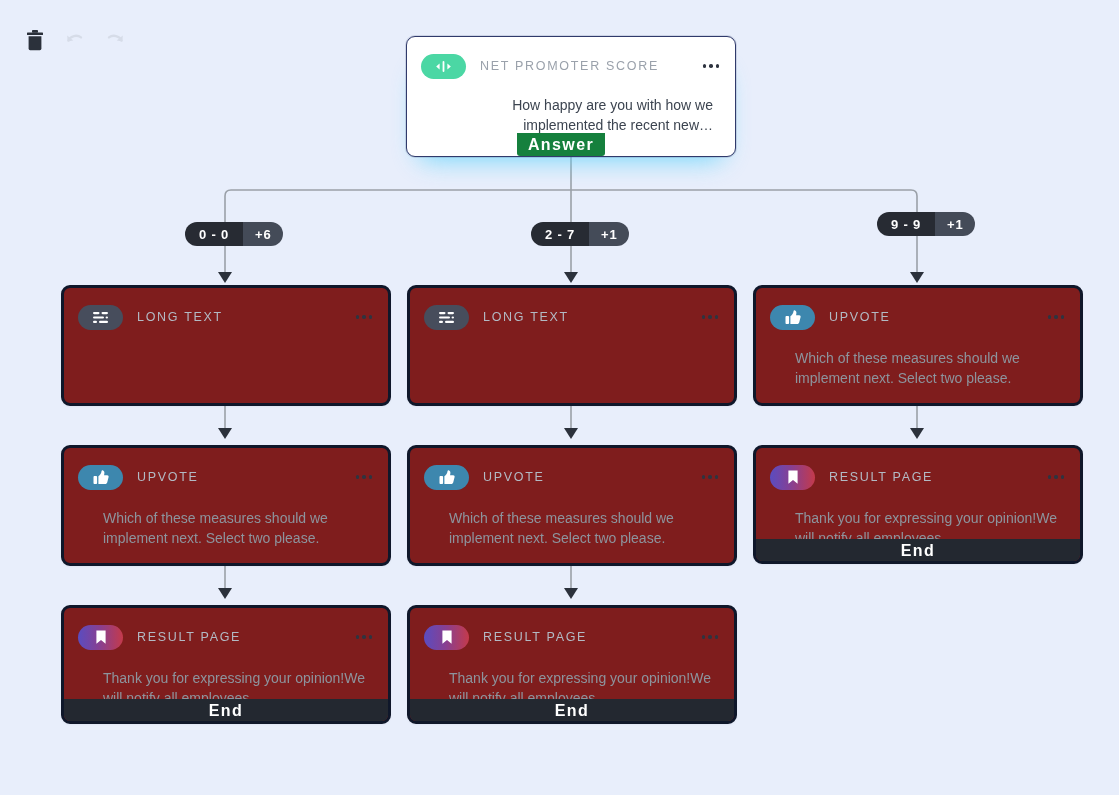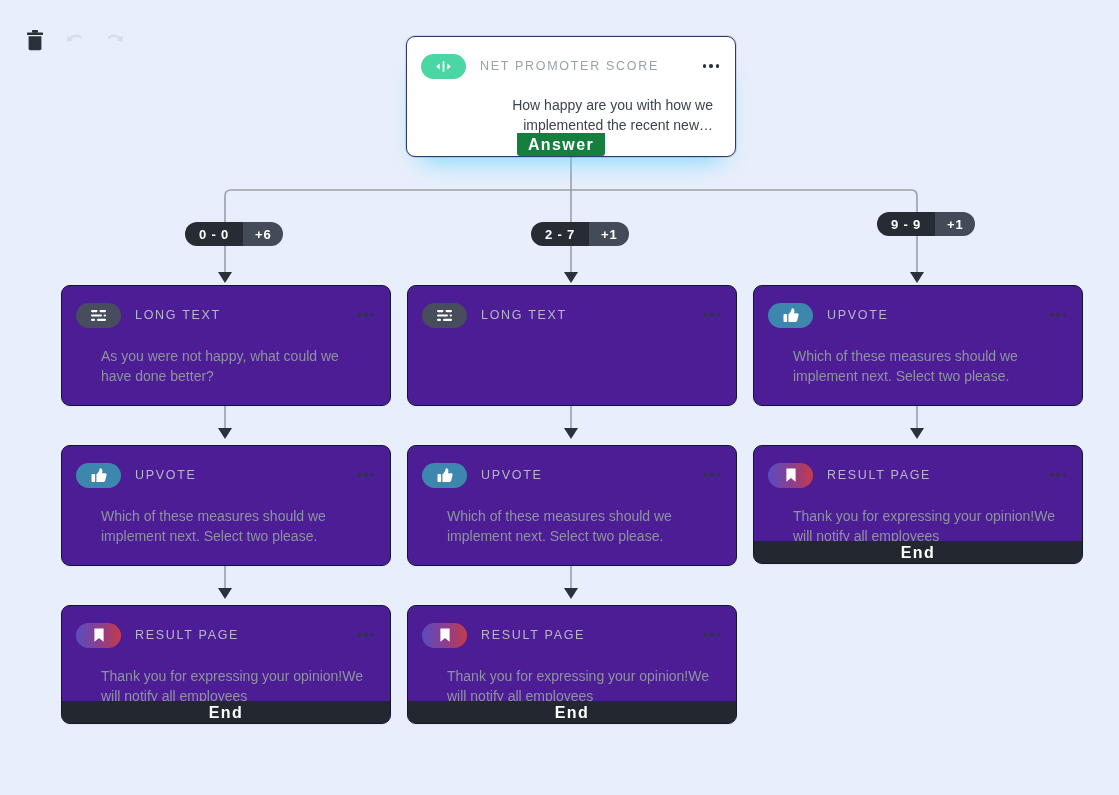--- a/index.html
+++ b/index.html
@@ -46,22 +46,22 @@
     top: 0; left: 0;
     width: 1119px;
     height: 795px;
     pointer-events: none;
   }
 
   
   .node {
     position: absolute;
     width: 330px;
-    background: #4c1d95;
-    border: 1px solid #0f172a;
+    background: #7f1d1d;
+    border: 3px solid #0f172a;
     border-radius: 9px;
     box-sizing: border-box;
     box-shadow: 0 1px 2px rgba(36,46,66,0.045);
     overflow: hidden;
   }
   .node.root {
     background: #ffffff;
     border: 1px solid #303a6b;
     box-shadow: 0 0 0 1px rgba(48,58,107,0.15);
   }
@@ -307,21 +307,20 @@
           <rect x="7" y="9.8" width="9" height="2.2" rx="1.1" fill="#ffffff"></rect>
         </svg>
       </span>
       <span class="node-type-label">Long Text</span>
       <span class="node-menu">
           <i></i>
           <i></i>
           <i></i>
         </span>
     </div>
-    <div class="node-body">As you were not happy, what could we have done better?</div>
   </div>
 
   <div class="node" style="left:407px; top:285px; height:121px;">
     <div class="node-head">
       <span class="type-pill pill-long">
         <svg width="17" height="13" viewBox="0 0 17 13">
           <rect x="1" y="1" width="6.5" height="2.2" rx="1.1" fill="#ffffff"></rect>
           <rect x="9.5" y="1" width="6.5" height="2.2" rx="1.1" fill="#ffffff"></rect>
           <rect x="1" y="5.4" width="11" height="2.2" rx="1.1" fill="#ffffff"></rect>
           <rect x="13.6" y="5.4" width="2.4" height="2.2" rx="1.1" fill="#ffffff"></rect>

